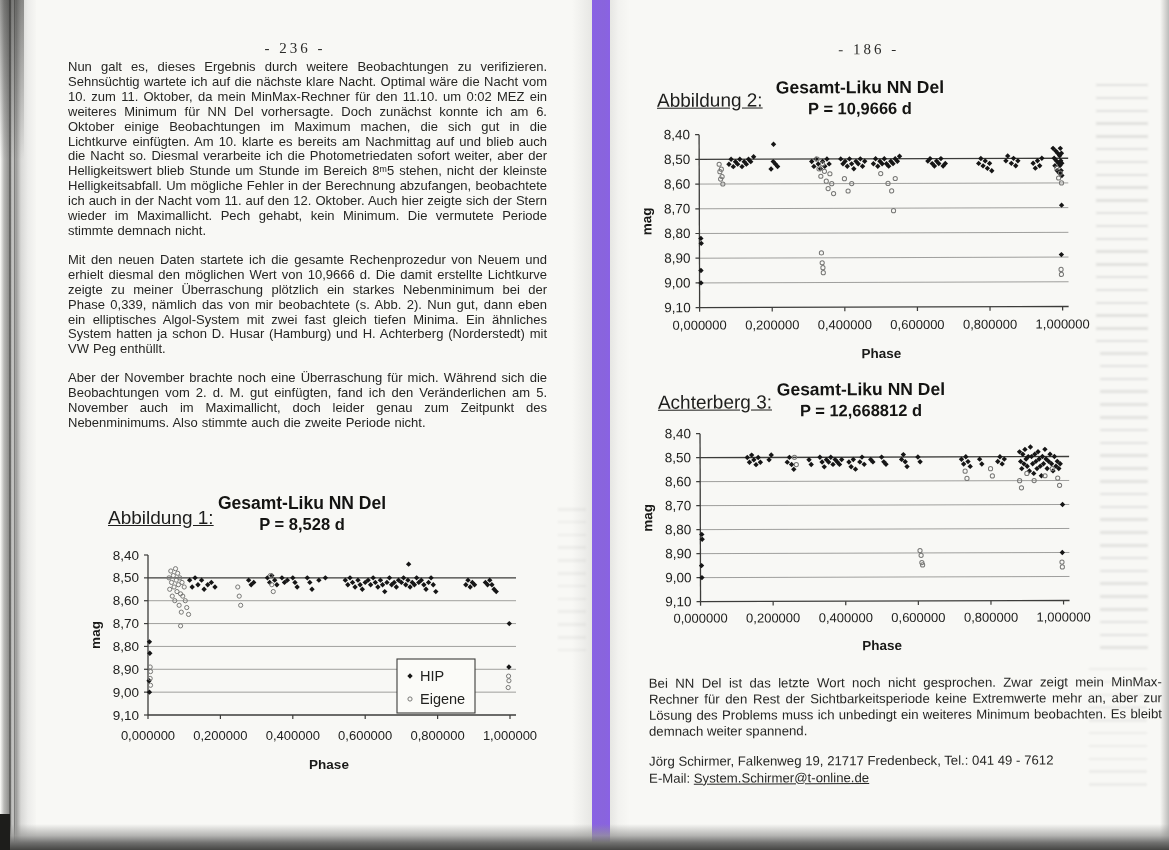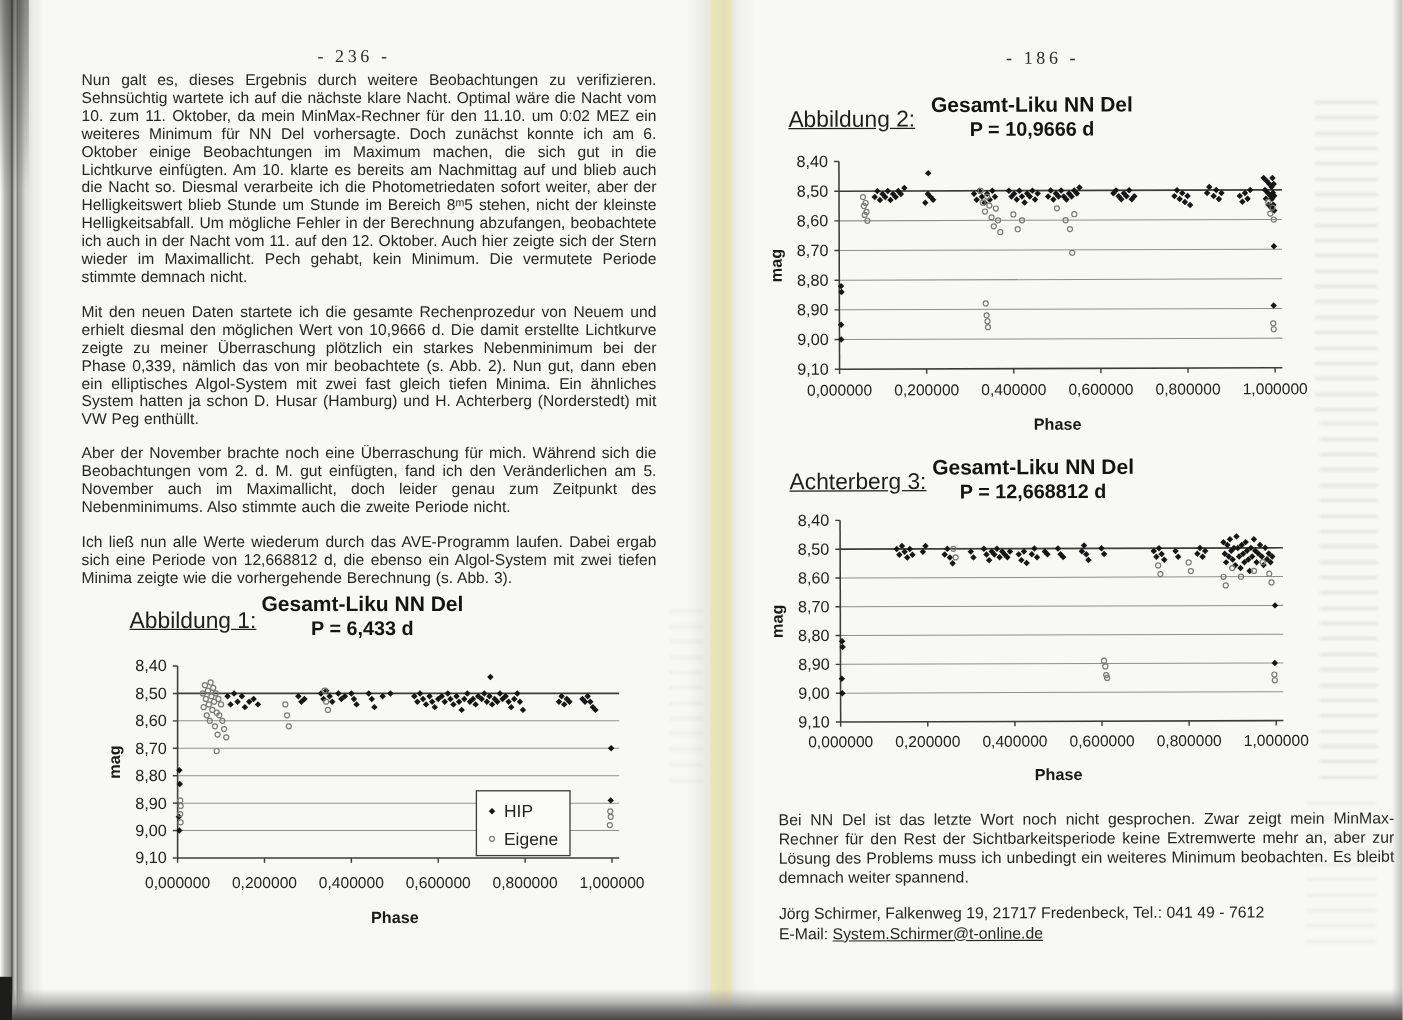--- a/index.html
+++ b/index.html
@@ -1,16 +1,16 @@
 <!DOCTYPE html>
 <html><head>
 <meta charset="utf-8">
 <style>
   html,body{margin:0;padding:0;background:#d8d8d6;}
-  #scan{position:relative;width:1169px;height:850px;background:#fef9c3;overflow:hidden;
+  #scan{position:relative;width:1169px;height:850px;background:#8b5cf6;overflow:hidden;
         font-family:"Liberation Sans",sans-serif;color:#262624;}
   .page{position:absolute;top:0;height:850px;background:#f8f8f5;}
   #page-left{left:26px;width:566px;}
   #page-right{left:610px;width:559px;}
   
   .edge-left{position:absolute;left:0;top:0;width:36px;height:850px;
     background:linear-gradient(90deg,#fdfdfb 0px,#b9b9b7 4px,#8f8f8d 9px,#c8c8c6 13px,#9a9a98 16px,#d8d8d6 21px,#ececea 28px,#f6f6f3 36px);}
   .edge-line{position:absolute;top:0;height:850px;background:#4a4a48;}
   .edge-top-shade{position:absolute;left:0;top:0;width:24px;height:160px;
     background:linear-gradient(180deg,rgba(35,35,33,.45),rgba(35,35,33,0));}
@@ -50,27 +50,26 @@
 
   <div class="page" id="page-left"></div>
   <div class="page" id="page-right"></div>
 
   <div class="pagenum" style="left:225px;top:40px;">- 236 -</div>
 
   <div id="left-text" class="textblock">
     <p>Nun galt es, dieses Ergebnis durch weitere Beobachtungen zu verifizieren. Sehnsüchtig wartete ich auf die nächste klare Nacht. Optimal wäre die Nacht vom 10. zum 11. Oktober, da mein MinMax-Rechner für den 11.10. um 0:02 MEZ ein weiteres Minimum für NN Del vorhersagte. Doch zunächst konnte ich am 6. Oktober einige Beobachtungen im Maximum machen, die sich gut in die Lichtkurve einfügten. Am 10. klarte es bereits am Nachmittag auf und blieb auch die Nacht so. Diesmal verarbeite ich die Photometriedaten sofort weiter, aber der Helligkeitswert blieb Stunde um Stunde im Bereich 8ᵐ5 stehen, nicht der kleinste Helligkeitsabfall. Um mögliche Fehler in der Berechnung abzufangen, beobachtete ich auch in der Nacht vom 11. auf den 12. Oktober. Auch hier zeigte sich der Stern wieder im Maximallicht. Pech gehabt, kein Minimum. Die vermutete Periode stimmte demnach nicht.</p>
     <p>Mit den neuen Daten startete ich die gesamte Rechenprozedur von Neuem und erhielt diesmal den möglichen Wert von 10,9666 d. Die damit erstellte Lichtkurve zeigte zu meiner Überraschung plötzlich ein starkes Nebenminimum bei der Phase 0,339, nämlich das von mir beobachtete (s. Abb. 2). Nun gut, dann eben ein elliptisches Algol-System mit zwei fast gleich tiefen Minima. Ein ähnliches System hatten ja schon D. Husar (Hamburg) und H. Achterberg (Norderstedt) mit VW Peg enthüllt.</p>
     <p>Aber der November brachte noch eine Überraschung für mich. Während sich die Beobachtungen vom 2. d. M. gut einfügten, fand ich den Veränderlichen am 5. November auch im Maximallicht, doch leider genau zum Zeitpunkt des Nebenminimums. Also stimmte auch die zweite Periode nicht.</p>
-    <p>Ich ließ nun alle Werte wiederum durch das AVE-Programm laufen. Dabei ergab sich eine Periode von 12,668812 d, die ebenso ein Algol-System mit zwei tiefen Minima zeigte wie die vorhergehende Berechnung (s. Abb. 3).</p>
   </div>
 
   <div class="chart" id="chart1" style="left:90px;top:493px;width:470px;height:297px;">
     <div class="figlabel" style="left:18px;top:14px;">Abbildung 1:</div>
     <div class="ctitle" style="left:32px;">Gesamt-Liku NN Del</div>
-    <div class="csub" style="left:32px;">P = 6,433 d</div>
+    <div class="csub" style="left:32px;">P = 8,528 d</div>
     <svg width="470" height="297">
         <line x1="54" x2="58" y1="62" y2="62" stroke="#3c3c3a" stroke-width="1.2"></line>
         <text x="49" y="66.5" text-anchor="end" class="ytick">8,40</text>
         <line x1="58" x2="426" y1="84.8571428571428" y2="84.8571428571428" stroke="#3c3c3a" stroke-width="1.4"></line>
         <line x1="54" x2="58" y1="84.8571428571428" y2="84.8571428571428" stroke="#3c3c3a" stroke-width="1.2"></line>
         <text x="49" y="89.3571428571428" text-anchor="end" class="ytick">8,50</text>
         <line x1="58" x2="426" y1="107.7142857142856" y2="107.7142857142856" stroke="#8f8f8d" stroke-width="0.85"></line>
         <line x1="54" x2="58" y1="107.7142857142856" y2="107.7142857142856" stroke="#3c3c3a" stroke-width="1.2"></line>
         <text x="49" y="112.2142857142856" text-anchor="end" class="ytick">8,60</text>
         <line x1="58" x2="426" y1="130.57142857142838" y2="130.57142857142838" stroke="#8f8f8d" stroke-width="0.85"></line>

